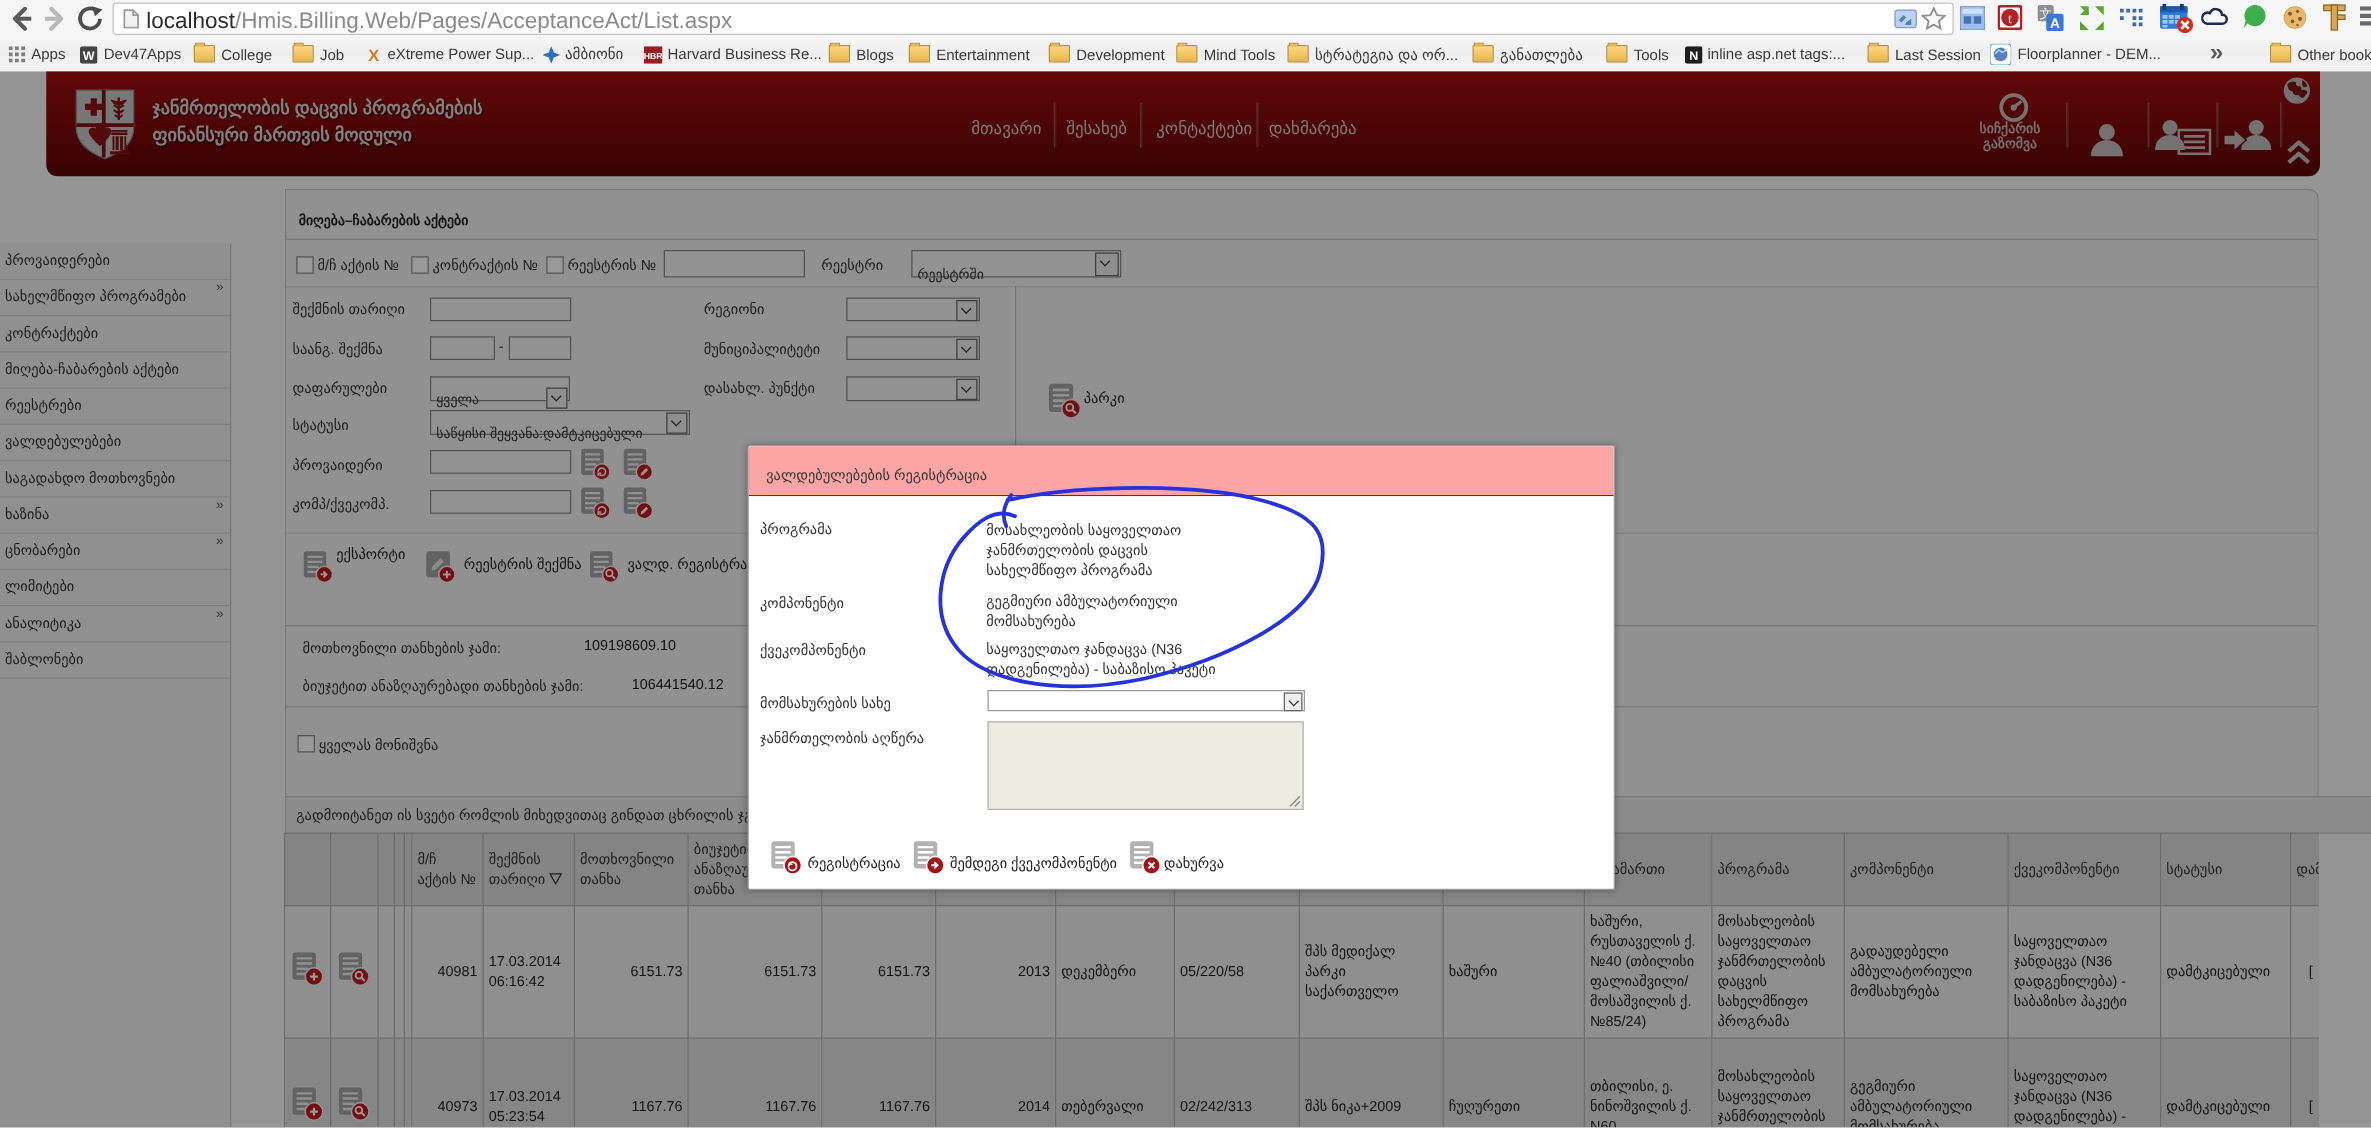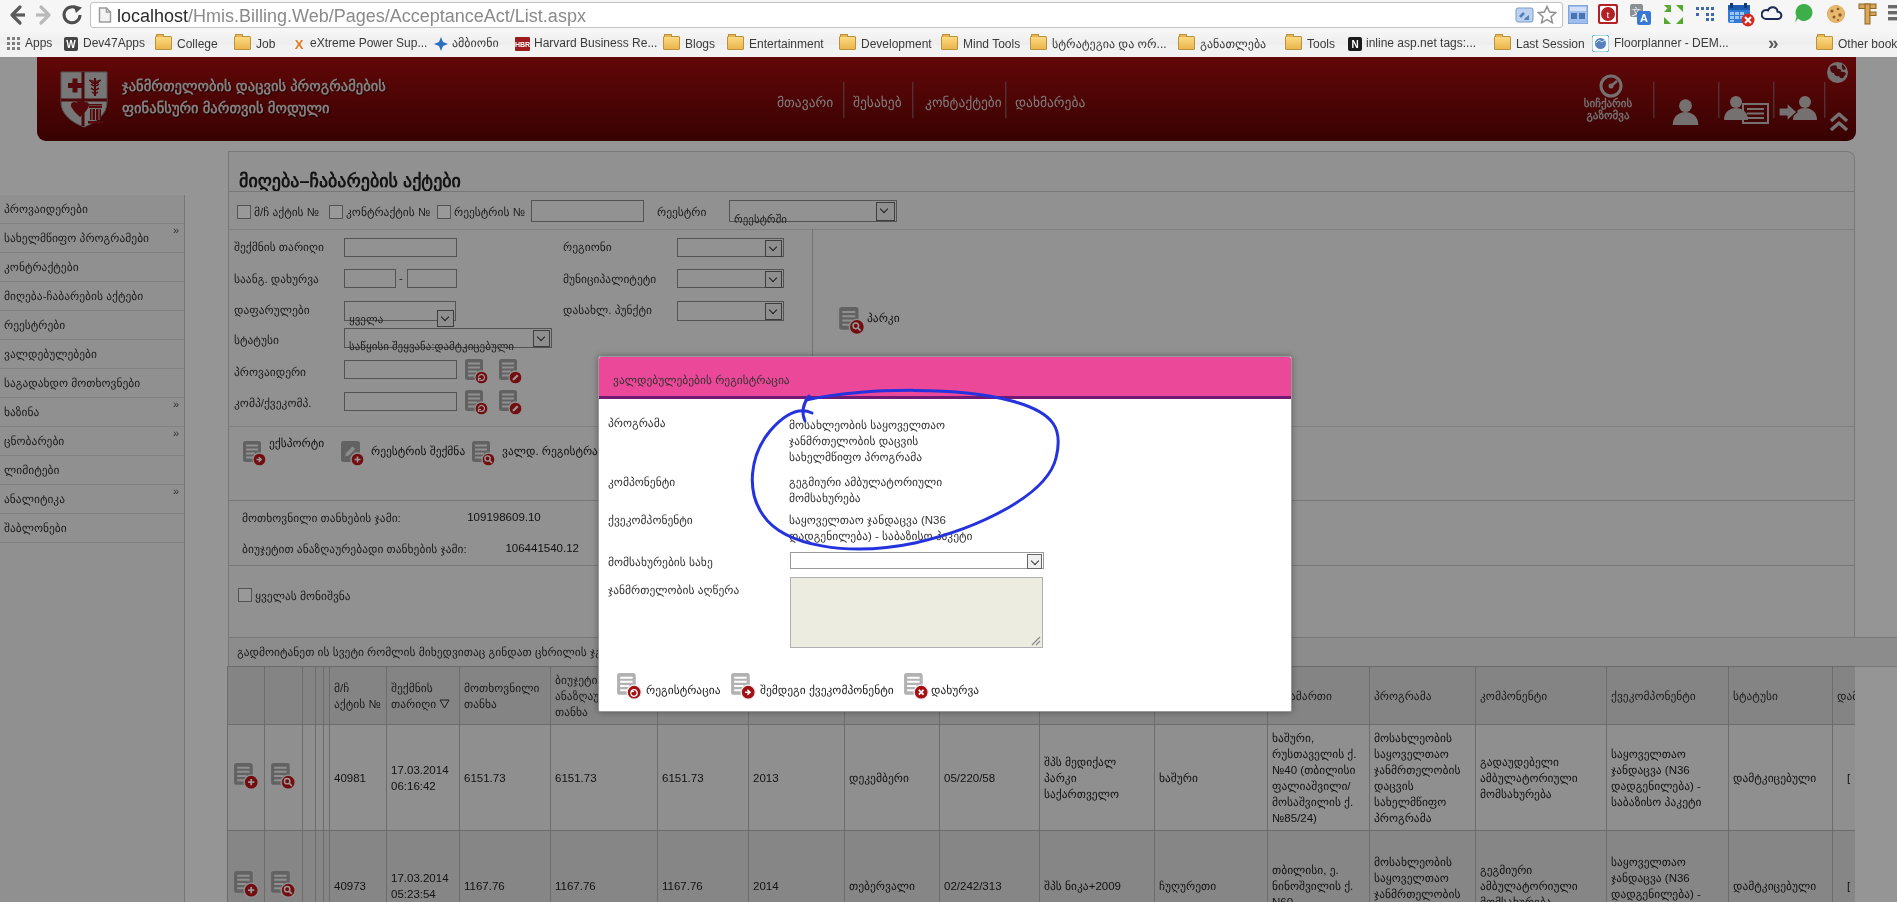--- a/index.html
+++ b/index.html
@@ -35,21 +35,21 @@
 #navhdr{position:absolute;left:0;top:94px;width:219px;height:43px;background:#ececec;
  border-bottom:1px solid #9e9e9e;border-radius:0 8px 8px 0;box-sizing:border-box;}
 #sidebar{position:absolute;left:0;top:138px;width:184px;height:707px;background:#f0f0f0;
  border-right:1px solid #c4c4c4;}
 .sbi{position:relative;height:28px;line-height:28px;border-bottom:1px solid #d8d8d8;
  font-size:11.5px;color:#333;padding-left:4px;}
 .sbarr{position:absolute;right:5px;top:-8px;color:#555;font-size:11px;}
 
 #panel{position:absolute;left:228px;top:94px;width:1627px;height:751px;background:#f2f2f2;
  border:1px solid #c9c9c9;border-bottom:none;border-radius:0 8px 0 0;box-sizing:border-box;}
-.ptitle{font-weight:bold;font-size:18px;color:#222;}
+.ptitle{font-weight:bold;font-size:11px;color:#222;}
 .lbl{position:absolute;font-size:11.5px;color:#333;white-space:nowrap;}
 .inp{position:absolute;background:#f4f4f4;border:1px solid #8a8a8a;box-sizing:border-box;}
 .sel{position:absolute;background:#f4f4f4;border:1px solid #8a8a8a;box-sizing:border-box;font-size:11px;color:#333;}
 .sel .st{position:absolute;left:4px;top:2px;white-space:nowrap;}
 .selbtn{position:absolute;right:1px;top:1px;width:15px;height:15px;
  background:#efefef;border:1px solid #666;}
 .selbtn:after{content:"";position:absolute;left:3.5px;top:2.5px;width:5px;height:5px;
  border-right:1.6px solid #333;border-bottom:1.6px solid #333;transform:rotate(45deg);}
 .cb{position:absolute;width:12px;height:12px;background:#fff;border:1px solid #8a8a8a;}
 
@@ -57,26 +57,26 @@
 .dicon svg{position:absolute;left:0;top:0;}
 .btxt{position:absolute;font-size:11.5px;color:#222;white-space:nowrap;}
 
 #grid{position:absolute;left:0px;top:609px;width:1628px;height:236px;overflow:hidden;}
 table.g{border-collapse:collapse;table-layout:fixed;font-size:11.5px;color:#222;}
 table.g td{border:1px solid #b5b5b5;padding:0 4px;vertical-align:middle;line-height:16px;
  overflow:hidden;}
 tr.ghead td{background:#ddd;color:#333;}
 tr.gr1 td{background:#efefef;}
 tr.gr2 td{background:#e0e0e0;}
-.num{text-align:left;}
+.num{text-align:right;}
 
 #modal{position:absolute;left:598px;top:356px;width:694px;height:356px;background:#fff;
  border:1px solid #9a9a9a;border-radius:2px;z-index:60;box-shadow:0 0 6px rgba(0,0,0,.35);box-sizing:border-box;}
-#mtitle{position:absolute;left:0;top:0;right:0;height:39px;background:#ec4899;
- border-bottom:3px solid #701a75;border-radius:2px 2px 0 0;}
+#mtitle{position:absolute;left:0;top:0;right:0;height:39px;background:#fca5a5;
+ border-bottom:1px solid #701a75;border-radius:2px 2px 0 0;}
 .mlbl{position:absolute;left:9px;font-size:11.5px;color:#333;white-space:nowrap;}
 .mval{position:absolute;left:190px;font-size:11.5px;color:#333;line-height:16px;width:195px;}
 #anno{position:absolute;left:0;top:0;width:1897px;height:902px;z-index:70;pointer-events:none;}
 </style>
 </head>
 <body>
 <div id="chrome">
  <div id="toolbar">
 
   <svg class="abs" style="left:6px;top:4px" width="24" height="22" viewBox="0 0 24 22">
@@ -350,21 +350,21 @@
   <div class="inp" style="left:302px;top:48px;width:113px;height:22px"></div>
   <div class="lbl" style="left:428px;top:53px">რეესტრი</div>
   <div class="sel" style="left:500px;top:48px;width:168px;height:22px">
         <span class="st" style="top:12px">რეესტრში</span>
         <span class="selbtn" style="width:17px;height:17px"></span>
       </div>
   <div class="abs" style="left:0;top:77px;width:1625px;border-top:1px solid #d6d6d6"></div>
 
   <div class="lbl" style="left:5px;top:88px">შექმნის თარიღი</div>
   <div class="inp" style="left:115px;top:86px;width:113px;height:19px"></div>
-  <div class="lbl" style="left:5px;top:120px">საანგ. დახურვა</div>
+  <div class="lbl" style="left:5px;top:120px">საანგ. შექმნა</div>
   <div class="inp" style="left:115px;top:117px;width:52px;height:19px"></div>
   <div class="lbl" style="left:170px;top:120px">-</div>
   <div class="inp" style="left:178px;top:117px;width:50px;height:19px"></div>
   <div class="lbl" style="left:5px;top:151px">დაფარულები</div>
   <div class="sel" style="left:115px;top:149px;width:112px;height:20px">
         <span class="st" style="top:11px">ყველა</span>
         <span class="selbtn" style="top:8px"></span>
       </div>
   <div class="lbl" style="left:5px;top:181px">სტატუსი</div>
   <div class="sel" style="left:115px;top:176px;width:208px;height:20px">

